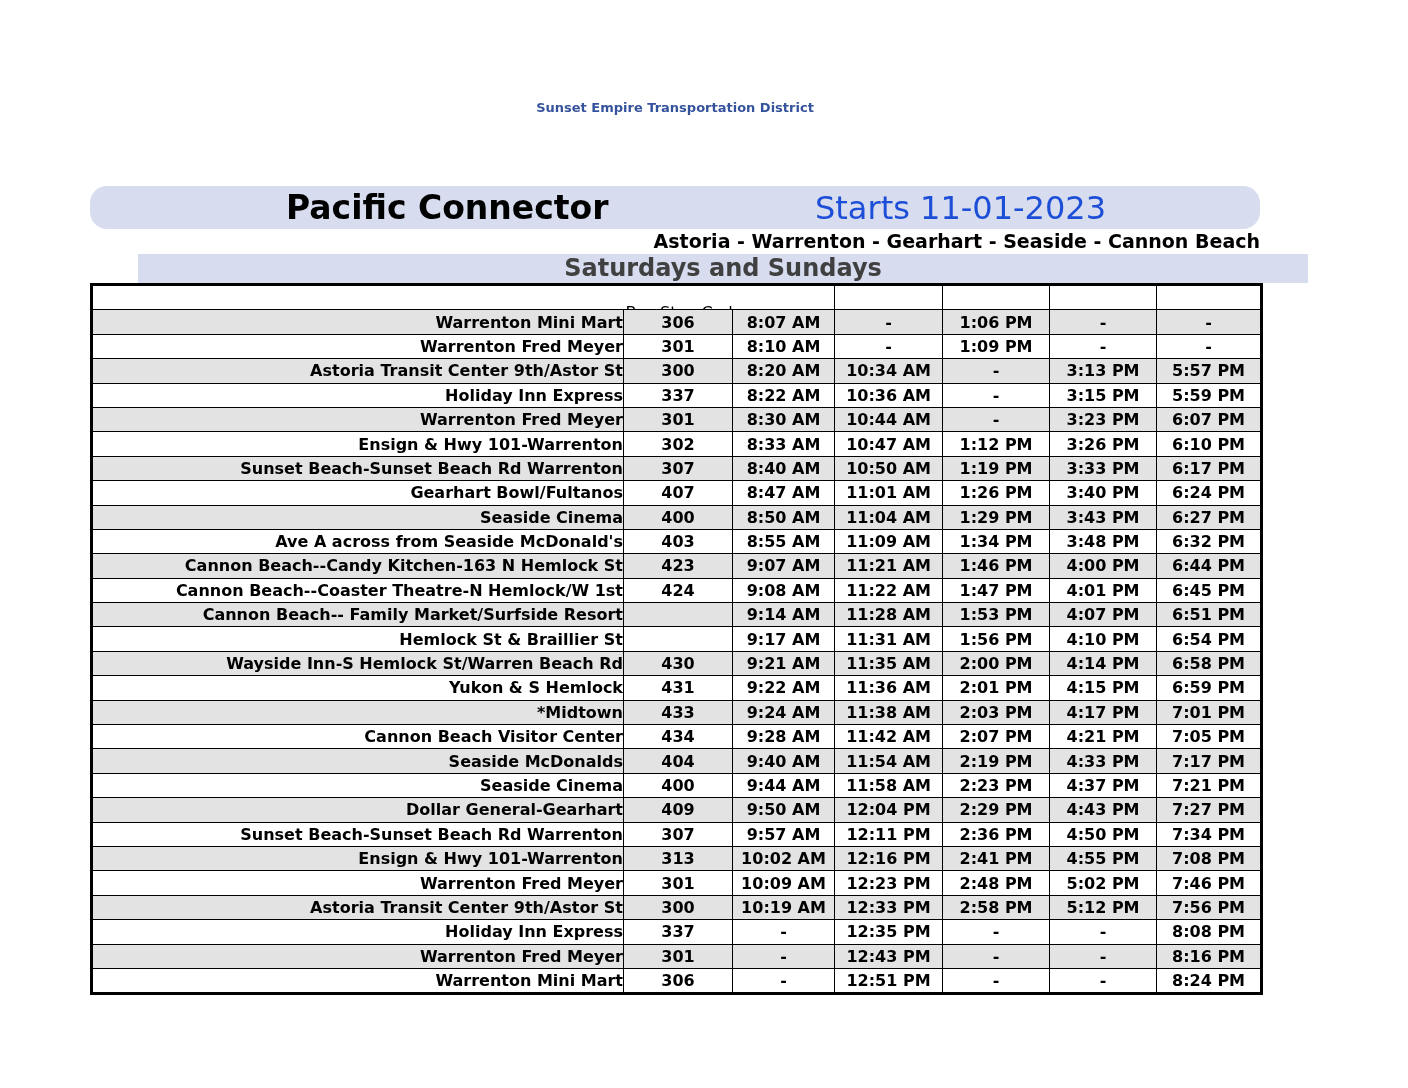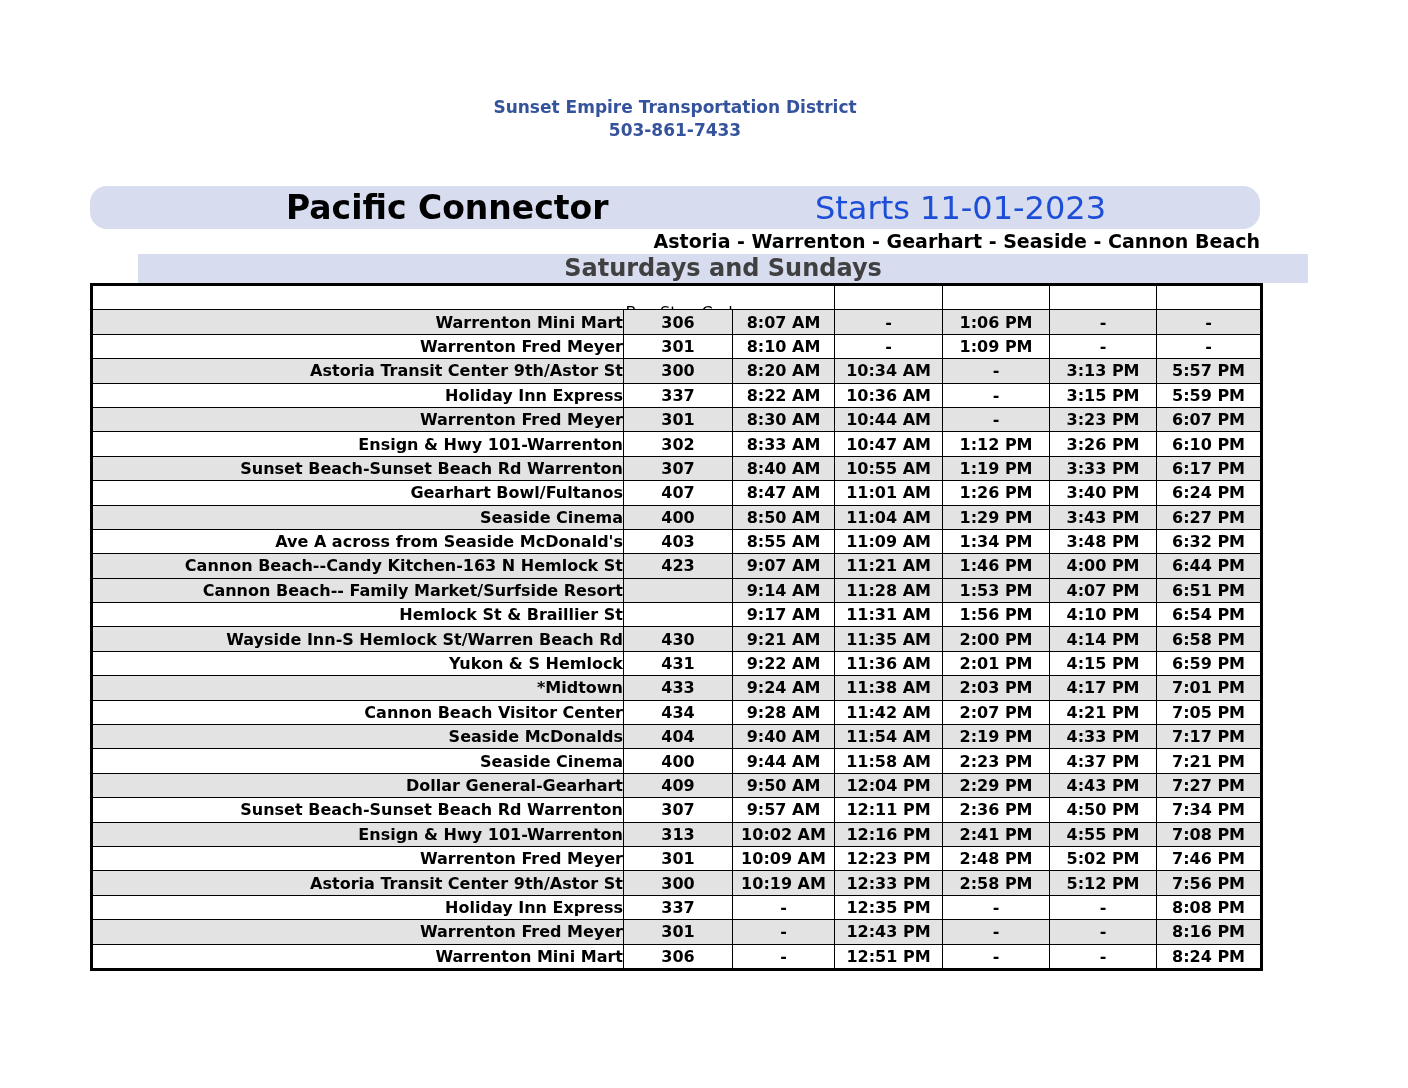--- a/index.html
+++ b/index.html
@@ -17,21 +17,21 @@
   }
   
   .agency-block {
     position: absolute;
     left: 90px;
     top: 96px;
     width: 1170px;
     text-align: center;
     color: var(--agency-blue, #35529c);
     font-weight: bold;
-    font-size: 17px;
+    font-size: 13px;
     line-height: 23px;
   }
   
   .title-band {
     position: absolute;
     left: 90px;
     top: 186px;
     width: 1170px;
     height: 43px;
     background: var(--accent, #d7dcee);
@@ -122,21 +122,20 @@
     margin-top: 14px;
   }
 </style>
 </head>
 <body>
 
 <div id="page">
 
   <div class="agency-block">
     <div>Sunset Empire Transportation District</div>
-    <div>503-861-7433</div>
   </div>
 
   <div class="title-band">
     <span class="route-title">Pacific Connector</span>
     <span class="route-starts">Starts 11-01-2023</span>
   </div>
 
   <div class="corridor">Astoria - Warrenton - Gearhart - Seaside - Cannon Beach</div>
 
   <div class="days-band">Saturdays and Sundays</div>
@@ -214,21 +213,21 @@
           <td class="time">8:33 AM</td>
           <td class="time">10:47 AM</td>
           <td class="time">1:12 PM</td>
           <td class="time">3:26 PM</td>
           <td class="time">6:10 PM</td>
         </tr>
         <tr class="alt">
           <td class="name">Sunset Beach-Sunset Beach Rd Warrenton</td>
           <td class="code">307</td>
           <td class="time">8:40 AM</td>
-          <td class="time">10:55 AM</td>
+          <td class="time">10:50 AM</td>
           <td class="time">1:19 PM</td>
           <td class="time">3:33 PM</td>
           <td class="time">6:17 PM</td>
         </tr>
         <tr>
           <td class="name">Gearhart Bowl/Fultanos</td>
           <td class="code">407</td>
           <td class="time">8:47 AM</td>
           <td class="time">11:01 AM</td>
           <td class="time">1:26 PM</td>
@@ -255,20 +254,29 @@
         </tr>
         <tr class="alt">
           <td class="name">Cannon Beach--Candy Kitchen-163 N Hemlock St</td>
           <td class="code">423</td>
           <td class="time">9:07 AM</td>
           <td class="time">11:21 AM</td>
           <td class="time">1:46 PM</td>
           <td class="time">4:00 PM</td>
           <td class="time">6:44 PM</td>
         </tr>
+        <tr>
+          <td class="name">Cannon Beach--Coaster Theatre-N Hemlock/W 1st</td>
+          <td class="code">424</td>
+          <td class="time">9:08 AM</td>
+          <td class="time">11:22 AM</td>
+          <td class="time">1:47 PM</td>
+          <td class="time">4:01 PM</td>
+          <td class="time">6:45 PM</td>
+        </tr>
         <tr class="alt">
           <td class="name">Cannon Beach-- Family Market/Surfside Resort</td>
           <td class="code"></td>
           <td class="time">9:14 AM</td>
           <td class="time">11:28 AM</td>
           <td class="time">1:53 PM</td>
           <td class="time">4:07 PM</td>
           <td class="time">6:51 PM</td>
         </tr>
         <tr>

